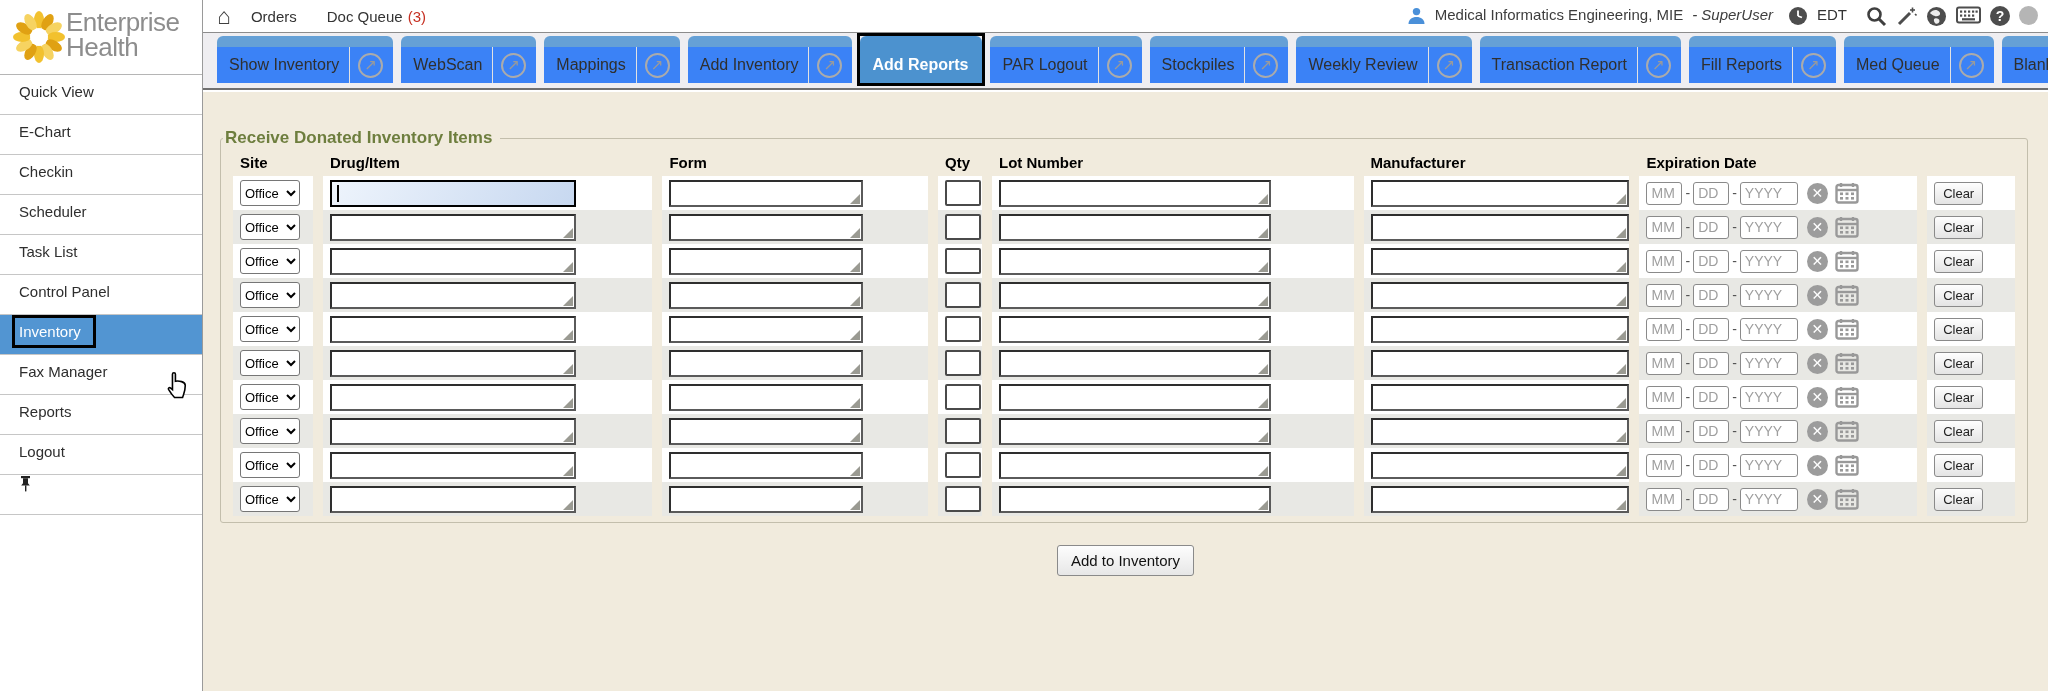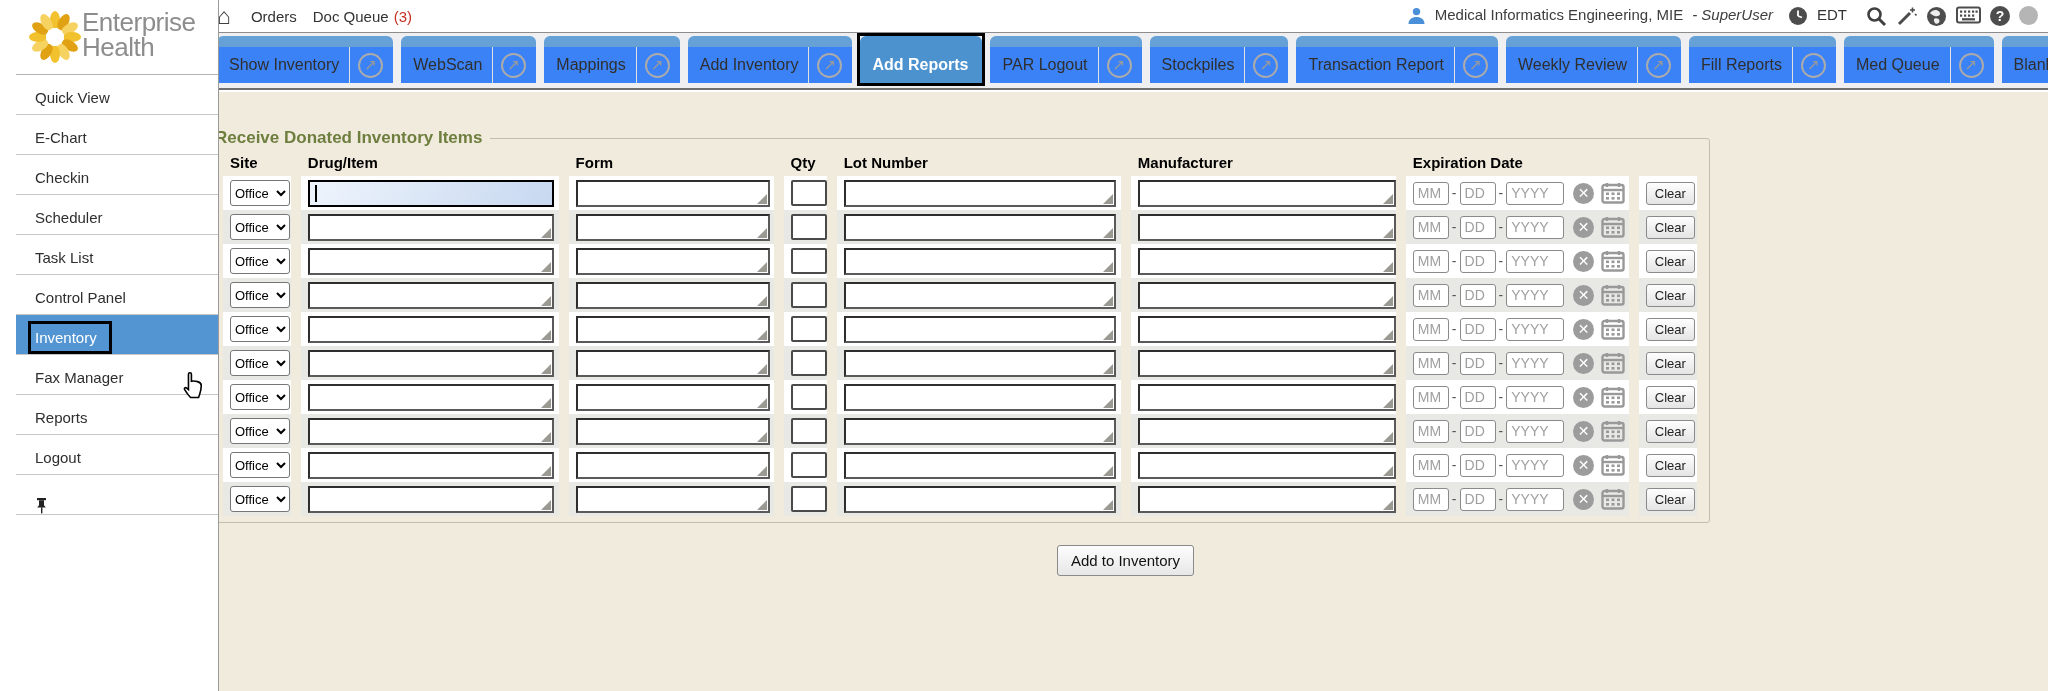--- a/index.html
+++ b/index.html
@@ -1,39 +1,39 @@
 <!DOCTYPE html>
 <html><head>
 <meta charset="utf-8">
 <style>
   * { margin:0; padding:0; box-sizing:border-box; }
   body { font-family:"Liberation Sans","DejaVu Sans",sans-serif; background:#dcdcdc; }
   .stage { position:relative; width:2048px; height:691px; background:#fff; overflow:hidden; }
 
   
-  .sidebar { position:absolute; left:16px; top:0; width:203px; height:691px; background:#fff;
+  .sidebar { position:absolute; left:0; top:0; width:203px; height:691px; background:#fff;
              border-right:1px solid #9a9a9a; z-index:3; }
   .logo-block { height:75px; border-bottom:1px solid #b5b5b5; position:relative; }
   .logo-mark { position:absolute; left:12px; top:7px; }
   .brand-text { position:absolute; left:66px; top:10px; font-size:26px; color:#8d8d8d;
                 line-height:25px; letter-spacing:-0.5px; }
   .menu { list-style:none; }
-  .menu li { height:40px; display:flex; align-items:flex-end; border-bottom:1px solid #c6c6c6;
+  .menu li { height:40px; display:flex; align-items:flex-start; border-bottom:1px solid #c6c6c6;
              font-size:15px; color:#2e2e2e; background:#fff; cursor:default; }
   .label-box { margin-left:12px; border:3px solid transparent; padding:5px 12px 5px 4px; }
   .menu li.active { background:#5295d2; color:#fff; }
   .menu li.active .label-box { border-color:#000; }
   .pin-row svg { margin-left:18px; }
   .cursor-img { position:absolute; left:163px; top:368px; z-index:9; }
 
   
   .topbar { position:absolute; left:203px; top:0; width:1845px; height:33px; background:#fff;
             border-bottom:1px solid #8c8c8c; display:flex; align-items:center; padding:0 10px 0 14px; }
   .home-glyph { font-size:23px; color:#3f3f3f; margin-right:20px; line-height:1; }
-  .nav-link { font-size:15px; color:#333; margin-right:16px; }
+  .nav-link { font-size:15px; color:#333; margin-right:30px; }
   .nav-link.dq { margin-right:5px; }
   .dq-count { font-size:15px; color:#c62f21; }
   .tb-right { margin-left:auto; display:flex; align-items:flex-start; gap:9px; }
   .org-text { font-size:15px; color:#3d3d3d; }
   .role-text { font-size:15px; color:#3d3d3d; font-style:italic; margin-right:6px; }
   .tz-text { font-size:15px; color:#333; margin-right:10px; }
   .help-circle { width:20px; height:20px; border-radius:50%; background:#4d4d4d; color:#fff;
                  font-size:14px; font-weight:bold; display:flex; align-items:center; justify-content:center; }
   .status-dot { width:19px; height:19px; border-radius:50%; background:#b5b5b5; }
 
@@ -48,21 +48,21 @@
   .tab-sep { width:1px; align-self:stretch; background:#e2e2e2; margin-left:10px; }
   .arrow-circle { margin:0 8px; width:25px; height:25px; border:2px solid #ababab; border-radius:50%;
                   display:flex; align-items:center; justify-content:center; font-size:15px; color:#9a9a9a; flex:none; }
   .arrow-circle::after { content:"↗"; }
   .tab.active { outline:3px solid #000; }
   .tab.active .tab-strip, .tab.active .tab-body { background:#4c92cf; }
   .tab.active .tab-body { color:#fff; font-weight:bold; padding-right:14px; }
 
   
   .main { position:absolute; left:203px; top:92px; width:1845px; height:599px; background:#f1ebdd; }
-  fieldset.inv-fs { margin:36px 0 0 7px; width:1500px; border:1px solid #c3beac; border-radius:3px;
+  fieldset.inv-fs { margin:36px 0 0 17px; width:1808px; border:1px solid #c3beac; border-radius:3px;
                     padding:0 2px 6px; }
   legend.inv-legend { font-size:17px; font-weight:bold; color:#6e7e3e; padding:0 8px 0 2px; }
 
   table.inv { border-collapse:separate; border-spacing:10px 0; }
   tr.hd-row td { background:transparent; font-weight:bold; font-size:15px; color:#000;
                  height:28px; vertical-align:bottom; padding:0 0 5px 7px; white-space:nowrap; }
   tbody.rows tr { height:34px; }
   tbody.rows tr:nth-child(odd) td { background:#fff; }
   tbody.rows tr:nth-child(even) td { background:#e8e8e4; }
   tbody.rows td { vertical-align:middle; padding-left:7px; }
@@ -272,29 +272,29 @@
     <div class="tab-strip"></div>
     <div class="tab-body">
       <span>Stockpiles</span>
       <span class="tab-sep"></span>
       <span class="arrow-circle"></span>
     </div>
   </div>
       <div class="tab">
     <div class="tab-strip"></div>
     <div class="tab-body">
+      <span>Weekly Review</span>
+      <span class="tab-sep"></span>
+      <span class="arrow-circle"></span>
+    </div>
+  </div>
+      <div class="tab">
+    <div class="tab-strip"></div>
+    <div class="tab-body">
       <span>Transaction Report</span>
-      <span class="tab-sep"></span>
-      <span class="arrow-circle"></span>
-    </div>
-  </div>
-      <div class="tab">
-    <div class="tab-strip"></div>
-    <div class="tab-body">
-      <span>Weekly Review</span>
       <span class="tab-sep"></span>
       <span class="arrow-circle"></span>
     </div>
   </div>
       <div class="tab">
     <div class="tab-strip"></div>
     <div class="tab-body">
       <span>Fill Reports</span>
       <span class="tab-sep"></span>
       <span class="arrow-circle"></span>

